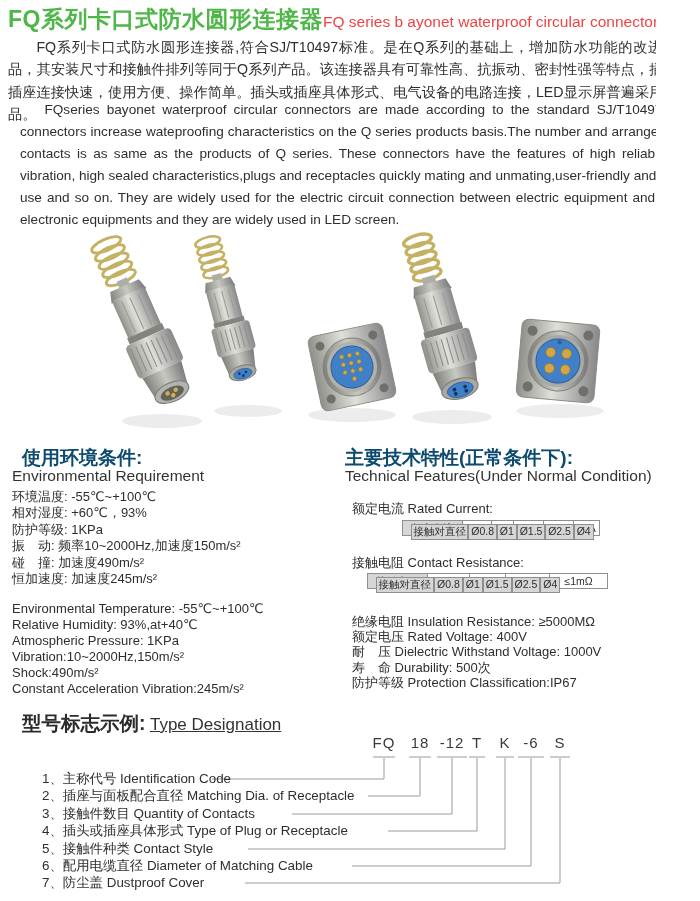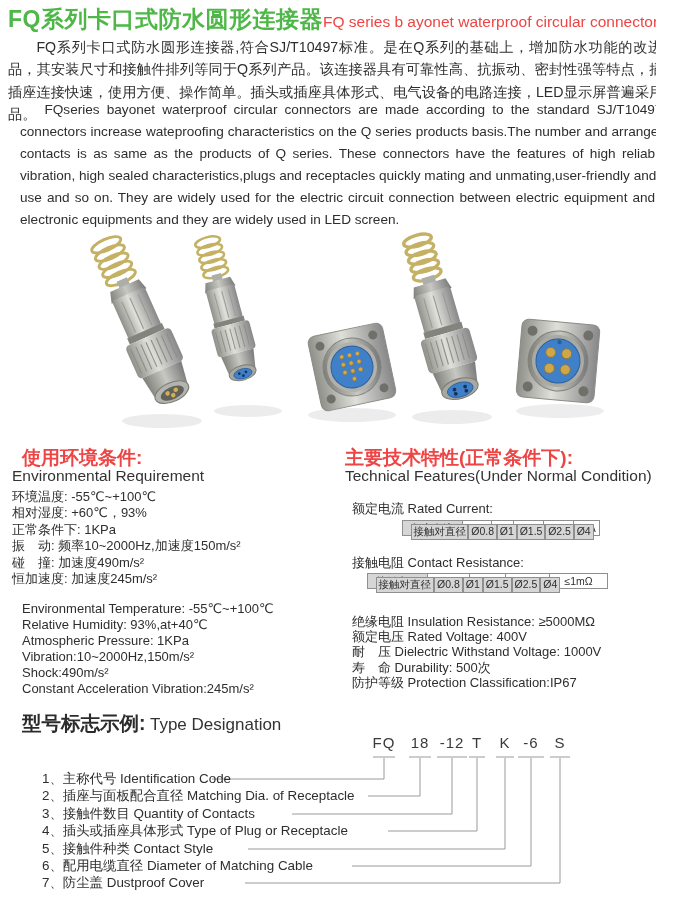--- a/index.html
+++ b/index.html
@@ -14,43 +14,43 @@
   
   .para{position:absolute;left:8px;width:684px;text-align:justify;color:#2e2e2e;}
   .para-zh{top:36px;font-size:14.2px;line-height:22.3px;text-indent:2em;}
   .para-en{top:99px;font-size:13.6px;line-height:22px;text-indent:1.8em;margin-left:12px;}
   
   .photo{position:absolute;top:225px;left:0;width:700px;height:220px;}
   
   .col{position:absolute;}
   .env-col{left:10px;top:443px;width:332px;}
   .tech-col{left:345px;top:443px;width:352px;}
-  .h-zh{position:absolute;font-size:19px;font-weight:bold;color:#ef4444;white-space:nowrap;}
+  .h-zh{position:absolute;font-size:19px;font-weight:bold;color:#0c4a6e;white-space:nowrap;}
   .h-en{position:absolute;font-size:15.5px;color:#333;white-space:nowrap;}
   .env-col .h-zh{top:2px;left:12px;}
   .env-col .h-en{top:24px;left:2px;text-align:center;}
   .tech-col .h-zh{top:2px;left:0;}
   .tech-col .h-en{top:24px;left:0;}
   .ln-list{position:absolute;white-space:nowrap;color:#2e2e2e;}
   .zh-items{top:46px;left:2px;font-size:13px;line-height:16.4px;}
-  .en-items{top:158px;left:12px;font-size:13px;line-height:16px;}
+  .en-items{top:158px;left:2px;font-size:13px;line-height:16px;}
   .tbl-label{position:absolute;font-size:13px;color:#2e2e2e;white-space:nowrap;}
   .lbl-current{top:57px;left:7px;}
   .lbl-resist{top:111px;left:7px;text-align:center;}
   .spec-table{position:absolute;border-collapse:collapse;font-size:10.5px;color:#2e2e2e;table-layout:fixed;}
   .spec-table td{border:1px solid #8f8f8f;text-align:center;padding:0 2px;height:14px;line-height:13px;white-space:nowrap;overflow:hidden;}
   .spec-table td.lbl{background:#d6d6d6;}
   .spec-table tr.hdr td{background:#d6d6d6;}
   .tbl-current{top:77px;left:57px;}
   .tbl-resist{top:130px;left:22px;}
   .specs{position:absolute;top:171px;left:7px;font-size:13px;line-height:15.2px;white-space:nowrap;color:#2e2e2e;}
   
   .td-head{position:absolute;top:710px;left:22px;white-space:nowrap;}
   .td-head .h1{font-size:19.5px;font-weight:bold;color:#2b2b2b;}
-  .td-head .h2{font-size:17px;color:#333;}
+  .td-head .h2{font-size:17px;color:#333;text-decoration:underline;}
   .code-part{position:absolute;top:734px;transform:translateX(-50%);font-size:15px;color:#3a3a3a;letter-spacing:1px;white-space:nowrap;text-align:center;}
   .td-lines{position:absolute;top:700px;left:0;width:700px;height:201px;pointer-events:none;}
   .td-items{position:absolute;top:770px;left:42px;font-size:13.4px;line-height:17.4px;white-space:nowrap;color:#2e2e2e;}
 </style>
 </head>
 <body>
 
 <div class="page">
 
   <div class="hdr">
@@ -242,21 +242,21 @@
       <circle cx="0" cy="-19" r="2.2" fill="#2c5f9e"></circle>
     </g>
   </svg>
 
   <div class="col env-col">
     <div class="h-zh">使用环境条件:</div>
     <div class="h-en">Environmental Requirement</div>
     <div class="ln-list zh-items">
       <div>环境温度: -55℃~+100℃</div>
       <div>相对湿度: +60℃，93%</div>
-      <div>正常条件下: 1KPa</div>
+      <div>防护等级: 1KPa</div>
       <div>振　动: 频率10~2000Hz,加速度150m/s²</div>
       <div>碰　撞: 加速度490m/s²</div>
       <div>恒加速度: 加速度245m/s²</div>
     </div>
     <div class="ln-list en-items">
       <div>Environmental Temperature: -55℃~+100℃</div>
       <div>Relative Humidity: 93%,at+40℃</div>
       <div>Atmospheric Pressure: 1KPa</div>
       <div>Vibration:10~2000Hz,150m/s²</div>
       <div>Shock:490m/s²</div>

